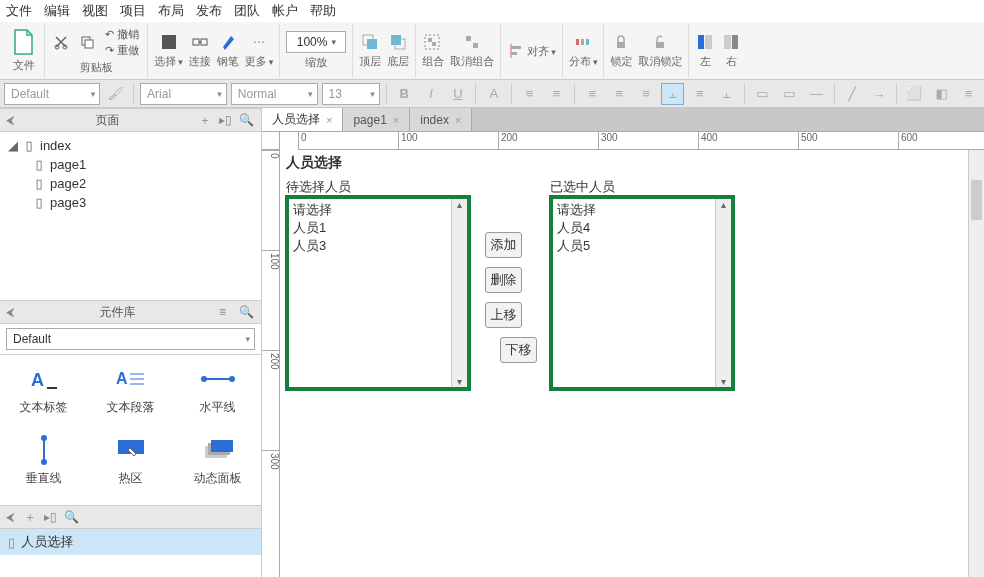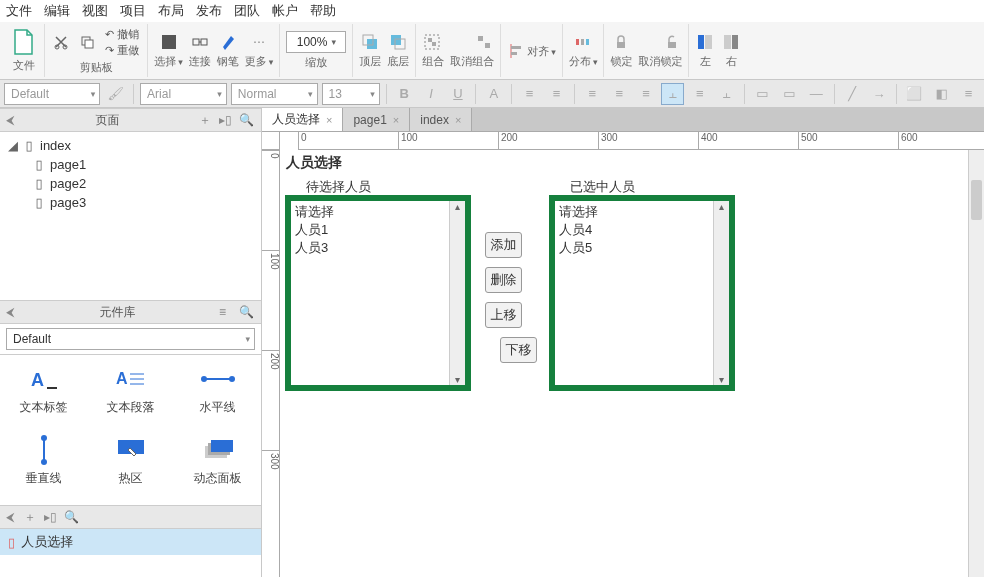--- a/index.html
+++ b/index.html
@@ -62,22 +62,22 @@
 .ruler-h { height: 18px; background: #fff; border-bottom: 1px solid #aaa; position: relative; margin-left: 18px; }
 .ruler-h .tick { position: absolute; top: 0; font-size: 10px; color: #666; border-left: 1px solid #aaa; height: 18px; padding-left: 2px; }
 .canvas-body { flex: 1; display: flex; overflow: hidden; }
 .ruler-v { width: 18px; background: #fff; border-right: 1px solid #aaa; position: relative; }
 .ruler-v .tick { position: absolute; left: 0; font-size: 10px; color: #666; border-top: 1px solid #aaa; width: 18px; writing-mode: vertical-rl; padding-top: 2px; }
 .canvas { flex: 1; background: #fff; position: relative; overflow: auto; }
 .canvas-content { position: absolute; left: 0; top: 0; width: 900px; height: 500px; }
 
 
 .widget-title { position: absolute; font-size: 14px; font-weight: bold; }
-.widget-grouplabel { position: absolute; font-size: 13px; margin-left: 20px; }
-.widget-listbox { position: absolute; border: 6px solid #15803d; background: #fff; font-size: 13px; }
+.widget-grouplabel { position: absolute; font-size: 13px; }
+.widget-listbox { position: absolute; border: 4px solid #15803d; background: #fff; font-size: 13px; }
 .widget-listbox .lb-inner { position: absolute; inset: 0; right: 16px; overflow: hidden; padding: 2px 4px; }
 .widget-listbox .lb-scroll { position: absolute; right: 0; top: 0; bottom: 0; width: 16px; background: #eee; border-left: 1px solid #ccc; }
 .widget-listbox .lb-scroll::before { content: "▴"; position: absolute; top: 0; left: 0; right: 0; text-align: center; font-size: 10px; color: #666; }
 .widget-listbox .lb-scroll::after { content: "▾"; position: absolute; bottom: 0; left: 0; right: 0; text-align: center; font-size: 10px; color: #666; }
 .widget-button { position: absolute; border: 1px solid #999; background: #f2f2f2; border-radius: 3px; font-size: 13px; display: flex; align-items: center; justify-content: center; width: 37px; height: 26px; }
 .rside-scroll { position: absolute; right: 0; top: 42px; bottom: 0; width: 16px; background: #eee; border-left: 1px solid #ccc; }
 .rside-scroll .thumb { position: absolute; left: 2px; right: 2px; top: 30px; height: 40px; background: #ccc; border-radius: 2px; }
 
 
 svg { display: block; }
@@ -197,21 +197,21 @@
       <div style="display:flex;flex-direction:column;align-items:flex-start">
           <div class="rib-icon">
             <svg width="18" height="18">
               <rect x="2" y="2" width="14" height="14" fill="none" stroke="#888" stroke-dasharray="2"></rect>
               <rect x="5" y="5" width="4" height="4" fill="#aaa"></rect>
               <rect x="9" y="9" width="4" height="4" fill="#aaa"></rect>
             </svg>
           </div>
           <div class="rib-label">组合</div>
         </div>
-      <div style="display:flex;flex-direction:column;align-items:flex-end">
+      <div style="display:flex;flex-direction:column;align-items:center">
           <div class="rib-icon">
             <svg width="18" height="18">
               <rect x="3" y="3" width="5" height="5" fill="#aaa"></rect>
               <rect x="10" y="10" width="5" height="5" fill="#aaa"></rect>
             </svg>
           </div>
           <div class="rib-label">取消组合</div>
         </div>
     </div>
   </div>
@@ -247,21 +247,21 @@
     <div class="rib-row">
       <div style="display:flex;flex-direction:column;align-items:center">
           <div class="rib-icon">
             <svg width="16" height="16">
               <rect x="4" y="8" width="8" height="6" fill="#aaa"></rect>
               <path d="M5 8V5a3 3 0 016 0v3" fill="none" stroke="#aaa" stroke-width="1.5"></path>
             </svg>
           </div>
           <div class="rib-label">锁定</div>
         </div>
-      <div style="display:flex;flex-direction:column;align-items:flex-end">
+      <div style="display:flex;flex-direction:column;align-items:center">
           <div class="rib-icon">
             <svg width="16" height="16">
               <rect x="4" y="8" width="8" height="6" fill="#aaa"></rect>
               <path d="M5 8V5a3 3 0 015-2" fill="none" stroke="#aaa" stroke-width="1.5"></path>
             </svg>
           </div>
           <div class="rib-label">取消锁定</div>
         </div>
     </div>
   </div>

